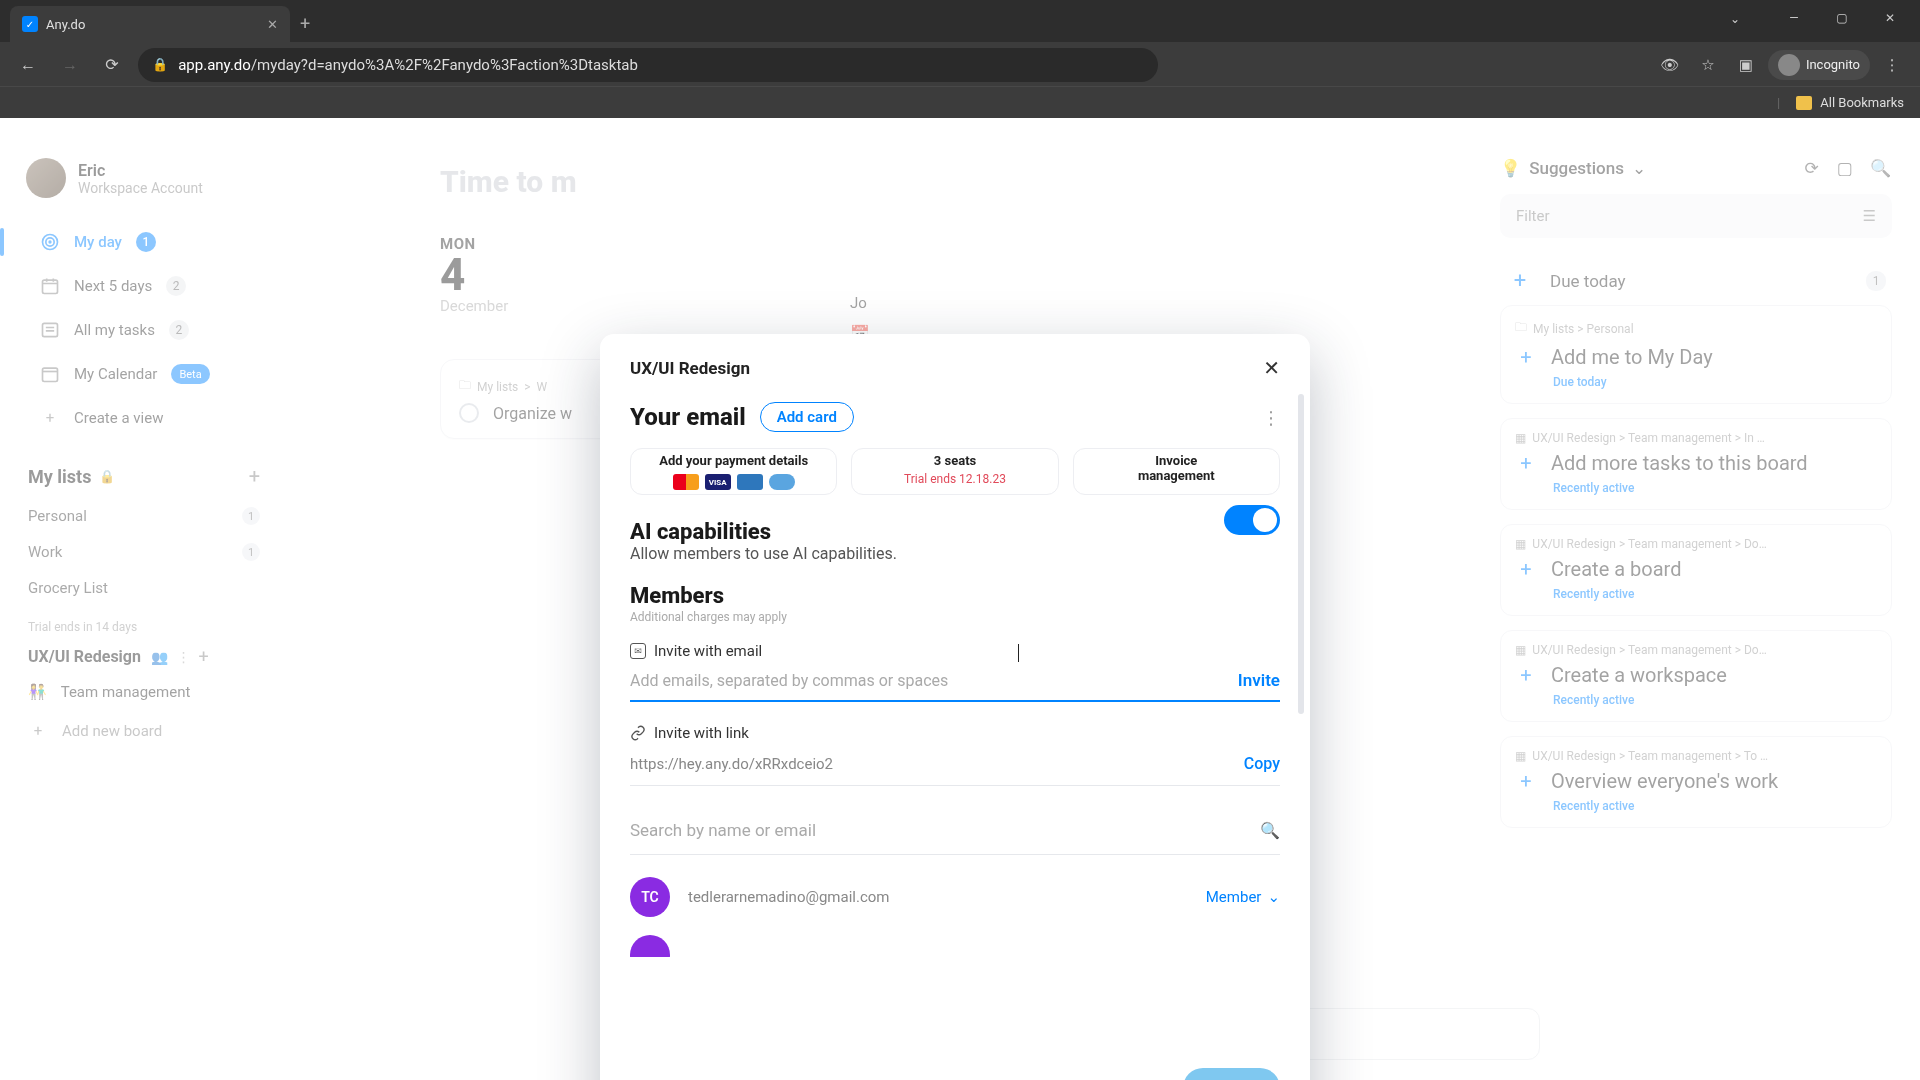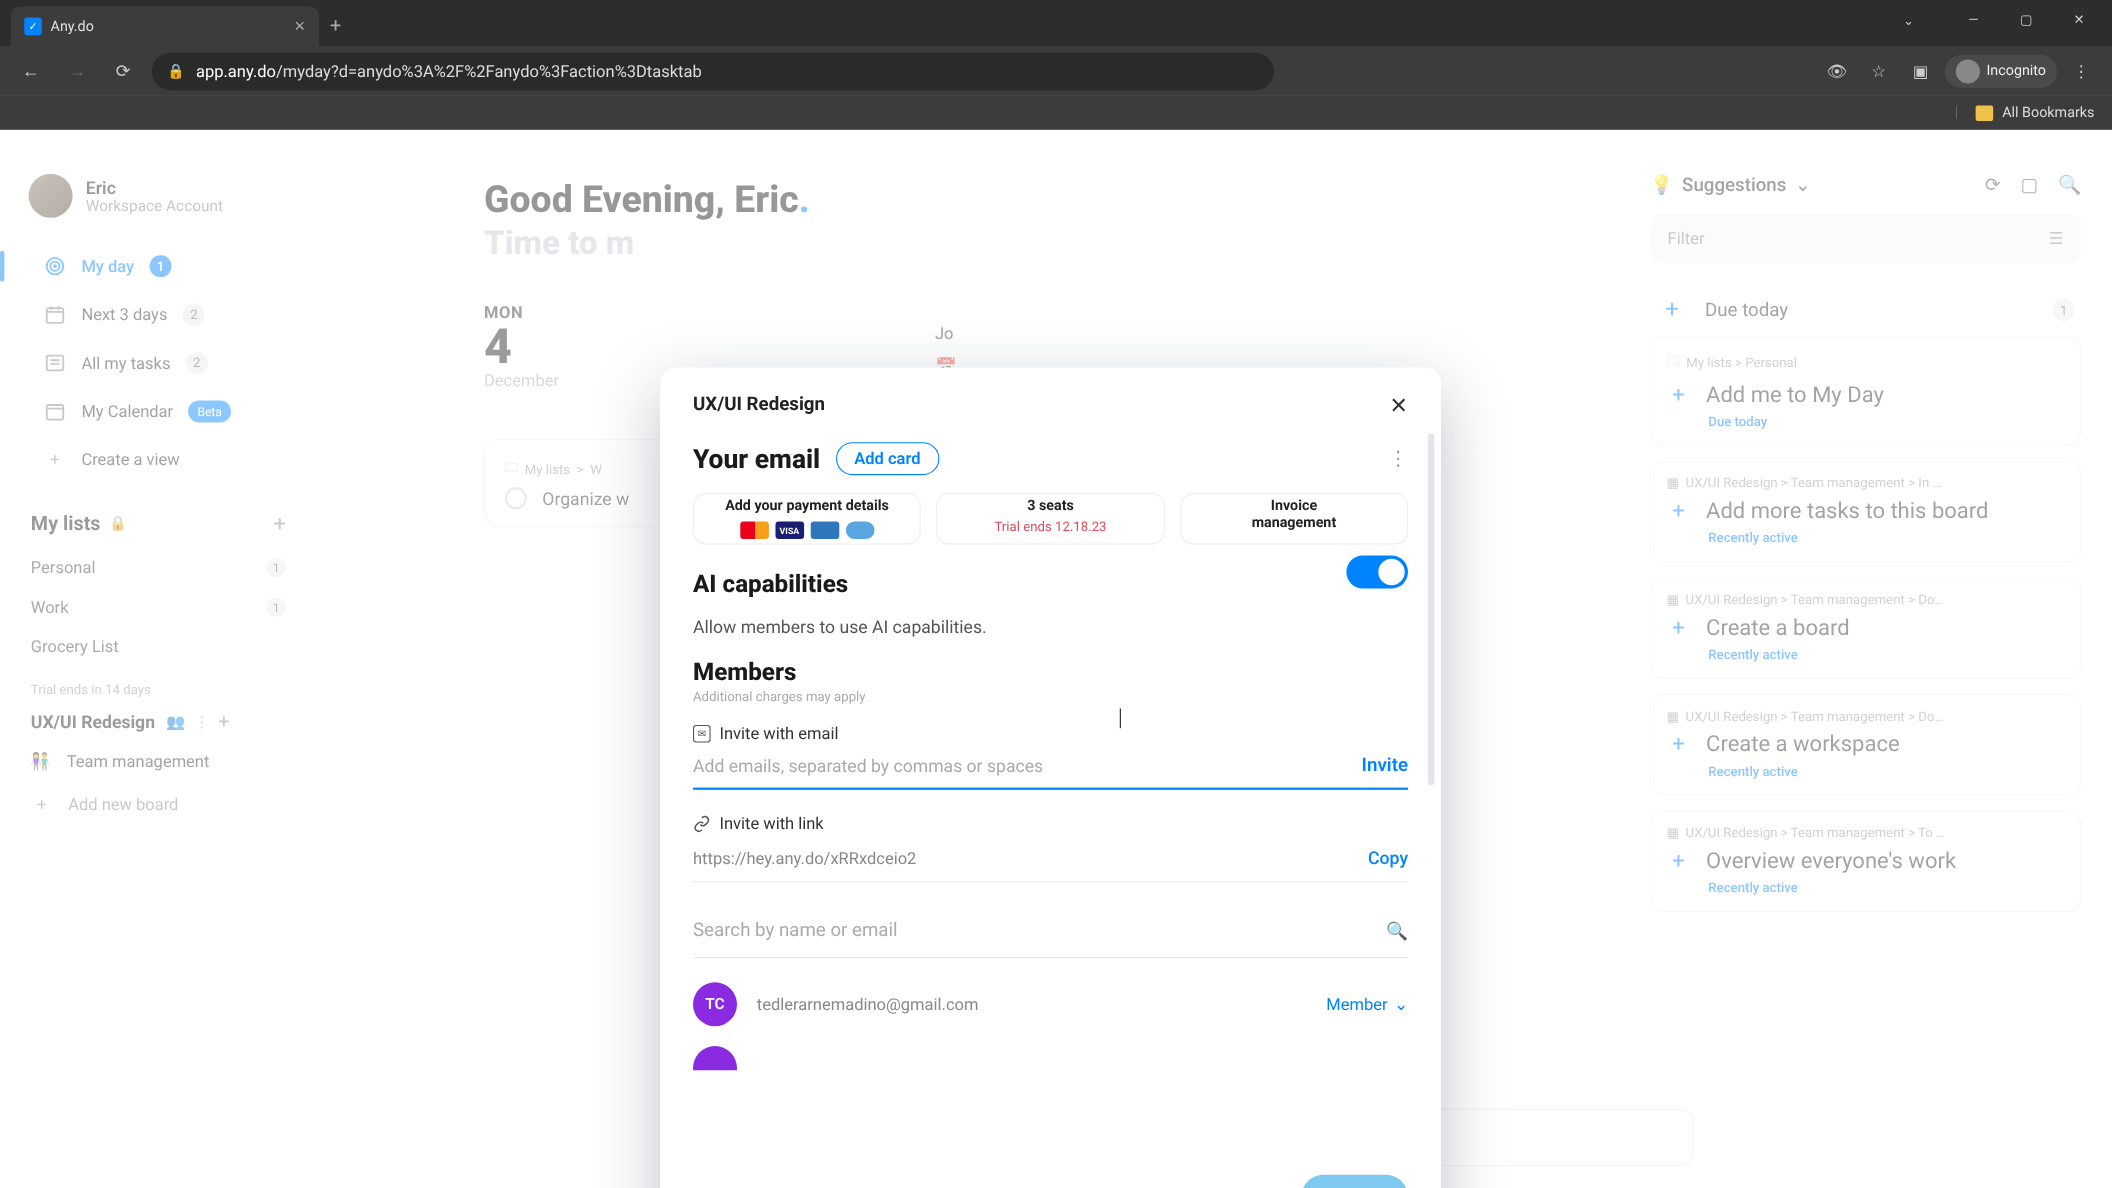--- a/index.html
+++ b/index.html
@@ -111,21 +111,21 @@
 .pcard { flex: 1; border: 1px solid #edeef2; border-radius: 12px; padding: 4px 10px; text-align: center; }
 .pcard .line1 { font-size: 13px; font-weight: 700; color: #222; }
 .pcard .line2 { font-size: 12px; color: #e14a5a; margin-top: 4px; }
 .pay-icons { display: flex; gap: 6px; justify-content: center; margin-top: 6px; align-items: center; }
 .pay-badge { width: 26px; height: 16px; border-radius: 3px; font-size: 8px; color: #fff; display: flex; align-items: center; justify-content: center; font-weight: 700; }
 .mc { background: linear-gradient(90deg,#eb001b 50%,#f79e1b 50%); }
 .visa { background: #1a1f71; }
 .amex { background: #2e77bc; }
 .disc { background: #5aa5e0; border-radius: 8px; }
 .sec-h { font-size: 22px; font-weight: 800; color: #1a1a1a; margin-top: 24px; }
-.sec-sub { font-size: 16px; color: #555; margin-top: 16px; }
+.sec-sub { font-size: 16px; color: #555; margin-top: 0; }
 .ai-row { display: flex; align-items: flex-start; justify-content: space-between; }
 .toggle { width: 56px; height: 30px; background: #0083ff; border-radius: 15px; position: relative; margin-top: 10px; cursor: pointer; }
 .toggle .knob { position: absolute; right: 3px; top: 3px; width: 24px; height: 24px; background: #fff; border-radius: 50%; }
 .members-note { font-size: 12px; color: #aaa; margin-top: 2px; }
 .invite-label { display: flex; align-items: center; gap: 8px; font-size: 15px; color: #333; margin-top: 18px; }
 .inv-icon { width: 16px; height: 16px; border: 1.5px solid #555; border-radius: 3px; display: flex; align-items: center; justify-content: center; font-size: 9px; color: #555; }
 .link-icon { width: 16px; height: 16px; display: flex; align-items: center; justify-content: center; color: #555; }
 .email-row { display: flex; align-items: flex-end; border-bottom: 2px solid #0083ff; margin-top: 6px; padding: 4px 0 10px 0; gap: 12px; }
 .email-input { flex: 1; border: none; outline: none; font-size: 16px; color: #333; background: transparent; }
 .email-input::placeholder { color: #aaa; }
@@ -214,21 +214,21 @@
         <span>My day</span>
         <span class="badge">1</span>
       </div>
       <div class="nav-item">
         <span class="nav-icon">
             <svg width="20" height="20" viewBox="0 0 24 24" fill="none" stroke="currentColor" stroke-width="2">
               <rect x="3" y="5" width="18" height="16" rx="2"></rect>
               <path d="M3 9h18M8 3v4M16 3v4"></path>
             </svg>
           </span>
-        <span>Next 3 days</span>
+        <span>Next 5 days</span>
         <span class="badge gray">2</span>
       </div>
       <div class="nav-item">
         <span class="nav-icon">
             <svg width="20" height="20" viewBox="0 0 24 24" fill="none" stroke="currentColor" stroke-width="2">
               <rect x="3" y="4" width="18" height="16" rx="2"></rect>
               <path d="M7 9h10M7 13h10"></path>
             </svg>
           </span>
         <span>All my tasks</span>
@@ -282,21 +282,20 @@
       <span>👫</span>
       <span>Team management</span>
     </div>
     <div class="nav-item" style="padding-left:2px;color:#888">
       <span class="nav-icon">+</span>
       <span>Add new board</span>
     </div>
   </div>
 
   <div class="main">
-    <div class="greeting"><span>Good Evening, Eric</span><span class="dot">.</span></div>
     <div class="subgreet">Time to m</div>
     <div class="date-block">
       <div class="dow">MON</div>
       <div class="daynum">4</div>
       <div class="month">December</div>
     </div>
     <div class="join-row">
       <span>Jo</span>
     </div>
     <div style="position:absolute; left:570px; top:190px">📅</div>

